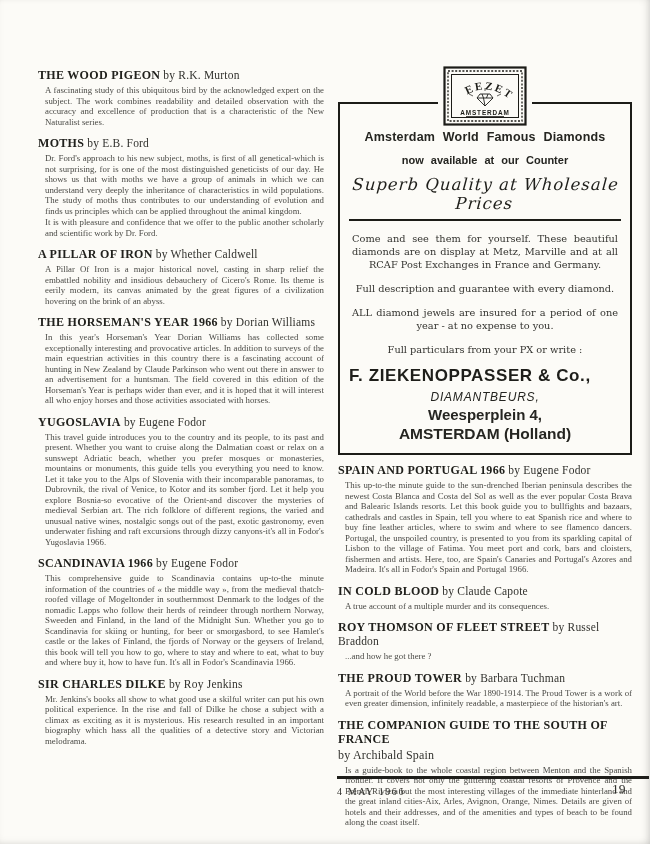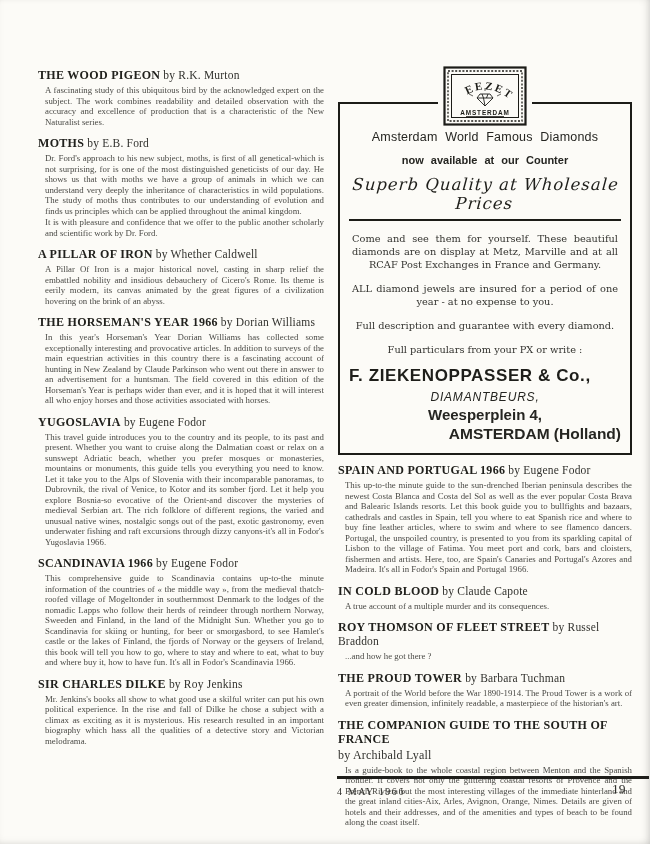--- a/index.html
+++ b/index.html
@@ -30,37 +30,37 @@
   
   .ad-wrap { position:relative; margin-top:42px; }
   .ad-box {
     border:2.5px solid #1c1c18; padding:26px 9px 10px 9px; background:#fcfbf7;
     font-family:"Liberation Sans", sans-serif; color:#252521;
   }
   .ad-logo {
     position:absolute; top:-36px; left:50%; transform:translateX(-50%);
     background:#fcfbf7; padding:0 5px; line-height:0;
   }
-  .ad-h1 { text-align:center; font-weight:normal; font-size:12.5px; word-spacing:4px; letter-spacing:.2px; }
+  .ad-h1 { text-align:center; font-weight:bold; font-size:12.5px; word-spacing:4px; letter-spacing:.2px; }
   .ad-h2 { text-align:center; font-weight:bold; font-size:11px; word-spacing:4px; margin-top:10px; }
   .ad-script-wrap { border-bottom:2.2px solid #1c1c18; padding:9px 2px 6px 2px; text-align:center; }
   .ad-script {
     font-family:"DejaVu Serif", serif; font-style:italic; font-size:16.5px;
     letter-spacing:1px; color:#1f1f1b; transform:skewX(-4deg); display:inline-block;
   }
   .ad-body {
     font-family:"DejaVu Serif", serif; font-size:9.8px; line-height:13px;
     margin:11px 3px 0 3px; color:#33332f;
   }
   .ad-body.just   { text-align:justify; text-align-last:center; }
   .ad-body.center { text-align:center; }
   .ad-company { font-weight:bold; font-size:17px; letter-spacing:.6px; margin-top:10px; color:#1e1e1a; }
   .ad-sub     { text-align:center; font-style:italic; font-size:12px; letter-spacing:.8px; margin-top:4px; }
   .ad-addr1   { text-align:center; font-weight:bold; font-size:15px; margin-top:2px; }
-  .ad-addr2   { text-align:right; font-weight:bold; font-size:15.5px; margin-top:2px; }
+  .ad-addr2   { text-align:center; font-weight:bold; font-size:15.5px; margin-top:2px; }
 
   
   .footer-rule { position:absolute; left:337px; top:776px; width:312px; height:2.5px; background:#1e1e1a; }
   .footer-date { position:absolute; left:337px; top:786px; font-size:10px; letter-spacing:1.6px; color:#2e2e2a; }
   .footer-page { position:absolute; left:612px; top:781px; font-size:13.5px; color:#2e2e2a; }
 </style>
 </head>
 <body>
 
 <div class="page">
@@ -142,22 +142,22 @@
               <line x1="23" y1="50.5" x2="61" y2="50.5" stroke="#1c1c18" stroke-width="0.8"></line>
             </svg>
           </div>
 
           <div class="ad-h1">Amsterdam World Famous Diamonds</div>
           <div class="ad-h2">now available at our Counter</div>
           <div class="ad-script-wrap">
             <span class="ad-script">Superb Quality at Wholesale Prices</span>
           </div>
           <p class="ad-body just">Come and see them for yourself. These beautiful diamonds are on display at Metz, Marville and at all RCAF Post Exchanges in France and Germany.</p>
+          <p class="ad-body center">Full description and guarantee with every diamond.</p>
           <p class="ad-body just">ALL diamond jewels are insured for a period of one year - at no expense to you.</p>
-          <p class="ad-body center">Full description and guarantee with every diamond.</p>
           <p class="ad-body center">Full particulars from your PX or write :</p>
           <div class="ad-company">F. ZIEKENOPPASSER &amp; Co.,</div>
           <div class="ad-sub">DIAMANTBEURS,</div>
           <div class="ad-addr1">Weesperplein 4,</div>
           <div class="ad-addr2">AMSTERDAM (Holland)</div>
         </div>
       </div>
 
       <div id="col-right-reviews">
   <section class="review">
@@ -182,21 +182,21 @@
   </section>
 
   <section class="review">
     <h3 class="review-heading"><span class="review-title">THE PROUD TOWER</span><span class="review-byline"> by Barbara Tuchman</span></h3>
     <div class="review-body">
               <p class="review-par">A portrait of the World before the War 1890-1914. The Proud Tower is a work of even greater dimension, infinitely readable, a masterpiece of the historian's art.</p>
             </div>
   </section>
 
   <section class="review">
-    <h3 class="review-heading"><span class="review-title">THE COMPANION GUIDE TO THE SOUTH OF FRANCE</span><span class="review-byline block">by Archibald Lyall</span></h3>
+    <h3 class="review-heading"><span class="review-title">THE COMPANION GUIDE TO THE SOUTH OF FRANCE</span><span class="review-byline block">by Archibald Spain</span></h3>
     <div class="review-body">
               <p class="review-par">Is a guide-book to the whole coastal region between Menton and the Spanish frontier. It covers not only the glittering coastal resorts of Provence and the French Riviera but the most interesting villages of the immediate hinterland and the great inland cities-Aix, Arles, Avignon, Orange, Nimes. Details are given of hotels and their addresses, and of the amenities and types of beach to be found along the coast itself.</p>
             </div>
   </section>
 </div>
     </div>
   </div>
 
   <div class="footer-rule"></div>
   <div class="footer-date">4 MAY 1966</div>

